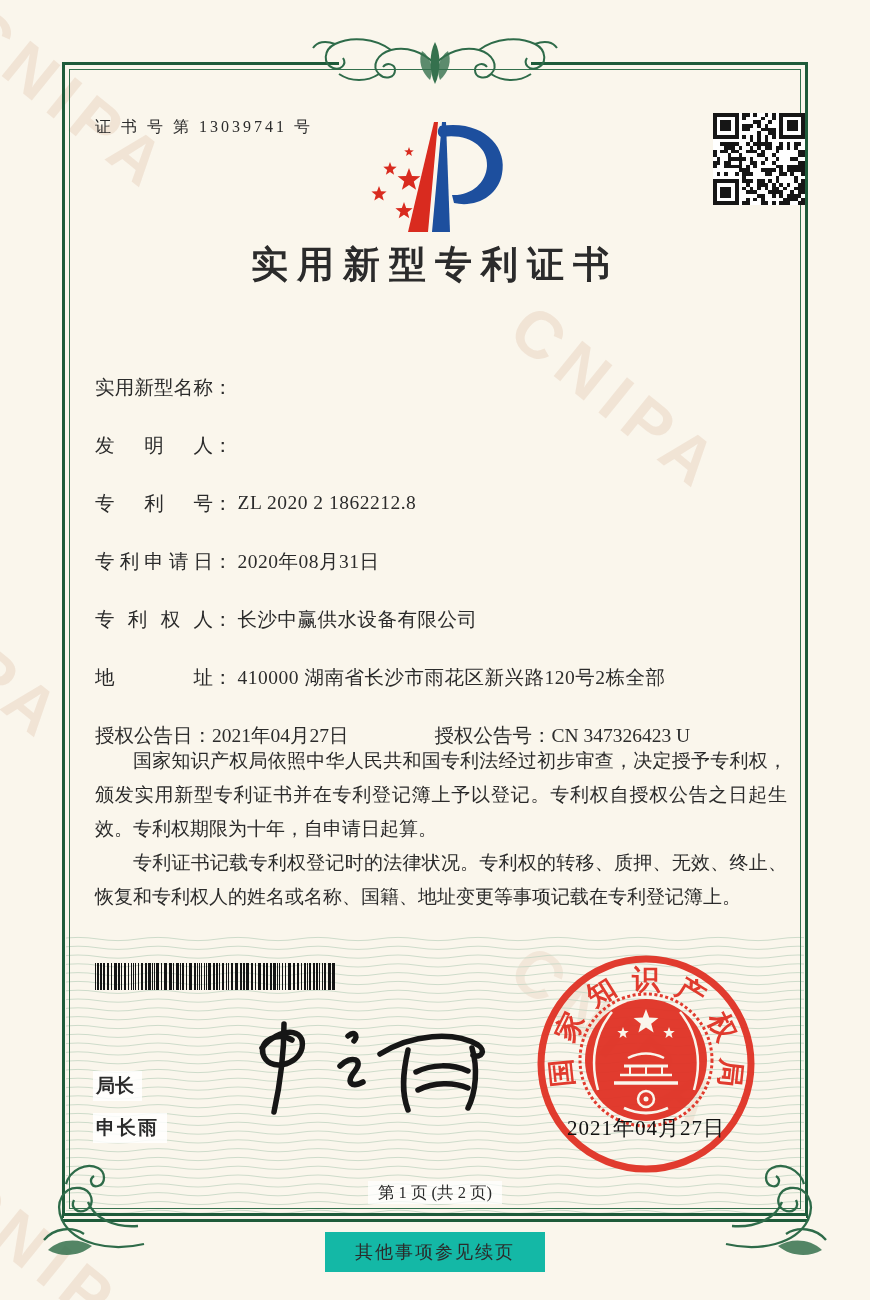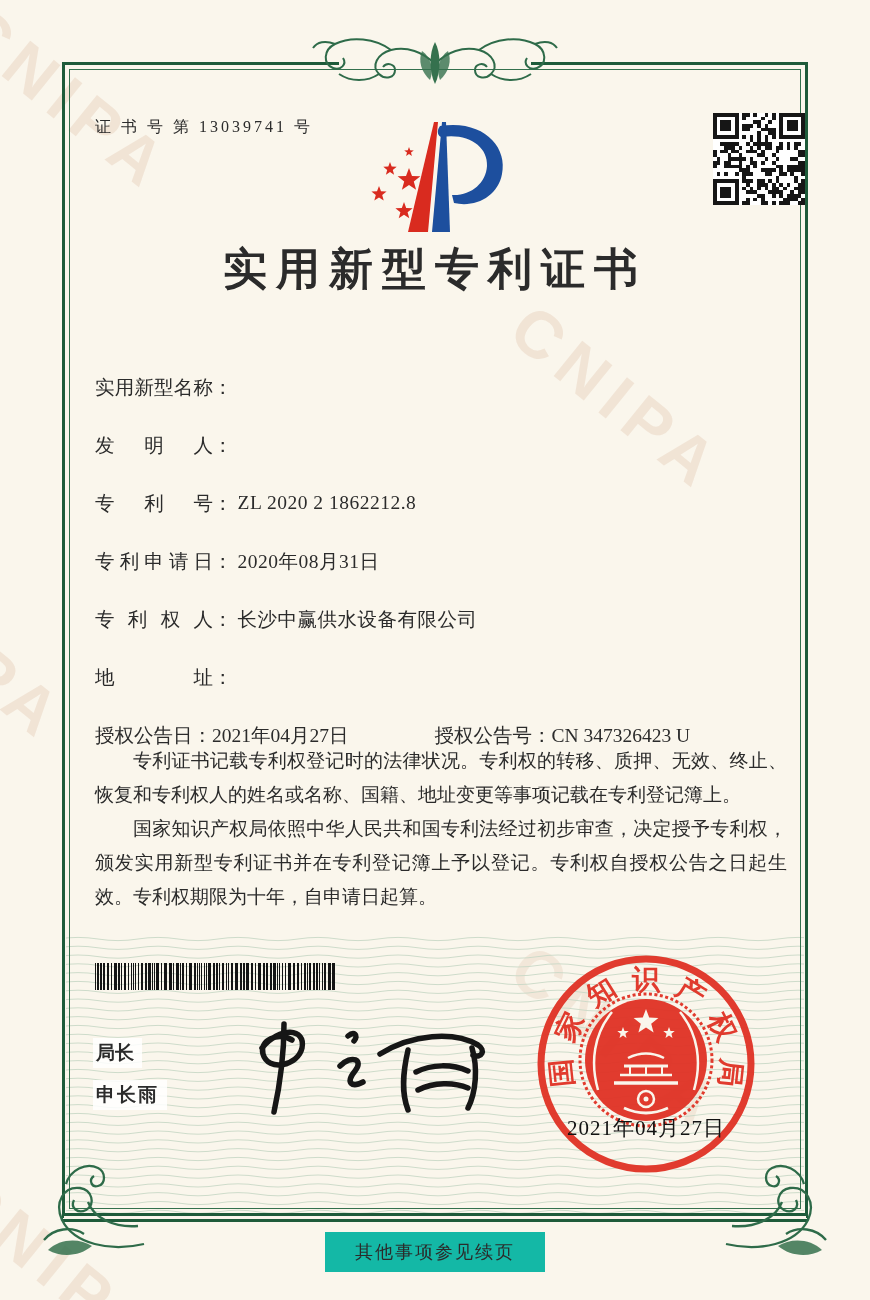--- a/index.html
+++ b/index.html
@@ -27,38 +27,38 @@
   .orn-top{position:absolute;left:295px;top:28px;z-index:3;}
   .orn-bl{position:absolute;left:26px;top:1148px;z-index:3;}
   .orn-br{position:absolute;left:714px;top:1148px;z-index:3;}
 
   .cert-no{position:absolute;left:95px;top:117px;font-size:16px;letter-spacing:3px;z-index:2;}
 
   .qr{position:absolute;left:713px;top:113px;width:92px;height:92px;z-index:2;}
 
   .logo{position:absolute;left:352px;top:112px;z-index:2;}
 
-  .title{position:absolute;left:0;right:0;top:240px;text-align:center;font-size:44px;
+  .title{position:absolute;left:0;right:0;top:240px;text-align:center;font-size:37px;
          font-weight:bold;letter-spacing:9px;z-index:2;}
 
   .fields{position:absolute;left:95px;top:358px;width:690px;font-size:19.5px;z-index:2;}
   .frow{height:58px;display:flex;align-items:center;}
   .flabel{display:inline-block;width:118px;text-align:justify;text-align-last:justify;}
   .fcolon{margin-right:5px;}
   .fvalue{flex:1;letter-spacing:.5px;}
   .grant-pair2{margin-left:86px;}
 
   .paras{position:absolute;left:95px;top:744px;width:692px;font-size:19px;line-height:34px;
          text-align:justify;z-index:2;}
   .paras p{margin:0;text-indent:2em;}
 
   .barcode{position:absolute;left:95px;top:963px;width:248px;height:27px;z-index:2;font-size:0;}
   .barcode i{display:inline-block;height:100%;background:#141414;vertical-align:top;}
 
-  .chip{background:rgba(255,255,255,.85);}
+  .chip{background:rgba(255,255,255,.85);margin-top:33px;}
   .director-title{position:absolute;left:93px;top:1038px;z-index:2;
         font-family:"Liberation Sans","DejaVu Sans",sans-serif;font-size:19px;font-weight:bold;
         padding:2px 8px 2px 3px;}
   .director-name{position:absolute;left:93px;top:1080px;z-index:2;
         font-family:"Liberation Sans","DejaVu Sans",sans-serif;font-size:19px;font-weight:bold;
         padding:2px 8px 2px 3px;letter-spacing:2px;}
   .sig{position:absolute;left:228px;top:1014px;z-index:2;}
 
   .seal{position:absolute;left:530px;top:948px;z-index:2;opacity:.96;}
   .seal-date{position:absolute;left:545px;top:1114px;width:202px;text-align:center;font-size:21px;
@@ -514,34 +514,35 @@
       <span class="fvalue">2020年08月31日</span>
     </div>
     <div class="frow">
       <span class="flabel">专利权人</span>
         <span class="fcolon">：</span>
       <span class="fvalue">长沙中赢供水设备有限公司</span>
     </div>
     <div class="frow">
       <span class="flabel">地址</span>
         <span class="fcolon">：</span>
+      <span class="fvalue">410000 湖南省长沙市雨花区新兴路120号2栋全部</span>
     </div>
     <div class="frow">
       <span>
         <span>授权公告日</span><span>：</span><span>2021年04月27日</span>
       </span>
       <span class="grant-pair2">
         <span>授权公告号</span><span>：</span><span>CN 347326423 U</span>
       </span>
     </div>
   </div>
 
   <div class="paras">
+    <p>国家知识产权局依照中华人民共和国专利法经过初步审查，决定授予专利权，颁发实用新型专利证书并在专利登记簿上予以登记。专利权自授权公告之日起生效。专利权期限为十年，自申请日起算。</p>
     <p>专利证书记载专利权登记时的法律状况。专利权的转移、质押、无效、终止、恢复和专利权人的姓名或名称、国籍、地址变更等事项记载在专利登记簿上。</p>
-    <p>国家知识产权局依照中华人民共和国专利法经过初步审查，决定授予专利权，颁发实用新型专利证书并在专利登记簿上予以登记。专利权自授权公告之日起生效。专利权期限为十年，自申请日起算。</p>
   </div>
 
   <div class="barcode" id="barcode"><i style="width:1px;margin-right:1px"></i><i style="width:2px;margin-right:1px"></i><i style="width:2px;margin-right:1px"></i><i style="width:2px;margin-right:2px"></i><i style="width:2px;margin-right:2px"></i><i style="width:1px;margin-right:2px"></i><i style="width:3px;margin-right:1px"></i><i style="width:2px;margin-right:1px"></i><i style="width:1px;margin-right:2px"></i><i style="width:2px;margin-right:2px"></i><i style="width:1px;margin-right:2px"></i><i style="width:1px;margin-right:1px"></i><i style="width:1px;margin-right:1px"></i><i style="width:1px;margin-right:2px"></i><i style="width:1px;margin-right:2px"></i><i style="width:2px;margin-right:2px"></i><i style="width:2px;margin-right:1px"></i><i style="width:3px;margin-right:1px"></i><i style="width:1px;margin-right:1px"></i><i style="width:1px;margin-right:1px"></i><i style="width:3px;margin-right:2px"></i><i style="width:1px;margin-right:2px"></i><i style="width:3px;margin-right:2px"></i><i style="width:3px;margin-right:1px"></i><i style="width:1px;margin-right:2px"></i><i style="width:3px;margin-right:1px"></i><i style="width:1px;margin-right:1px"></i><i style="width:2px;margin-right:2px"></i><i style="width:1px;margin-right:2px"></i><i style="width:3px;margin-right:2px"></i><i style="width:2px;margin-right:1px"></i><i style="width:1px;margin-right:1px"></i><i style="width:1px;margin-right:1px"></i><i style="width:1px;margin-right:2px"></i><i style="width:1px;margin-right:1px"></i><i style="width:1px;margin-right:1px"></i><i style="width:3px;margin-right:2px"></i><i style="width:2px;margin-right:1px"></i><i style="width:2px;margin-right:1px"></i><i style="width:1px;margin-right:2px"></i><i style="width:2px;margin-right:2px"></i><i style="width:1px;margin-right:1px"></i><i style="width:1px;margin-right:2px"></i><i style="width:2px;margin-right:2px"></i><i style="width:3px;margin-right:2px"></i><i style="width:2px;margin-right:1px"></i><i style="width:2px;margin-right:1px"></i><i style="width:3px;margin-right:2px"></i><i style="width:2px;margin-right:2px"></i><i style="width:1px;margin-right:2px"></i><i style="width:3px;margin-right:2px"></i><i style="width:2px;margin-right:1px"></i><i style="width:2px;margin-right:2px"></i><i style="width:2px;margin-right:1px"></i><i style="width:3px;margin-right:1px"></i><i style="width:1px;margin-right:1px"></i><i style="width:1px;margin-right:2px"></i><i style="width:1px;margin-right:2px"></i><i style="width:1px;margin-right:2px"></i><i style="width:3px;margin-right:2px"></i><i style="width:2px;margin-right:2px"></i><i style="width:2px;margin-right:2px"></i><i style="width:1px;margin-right:2px"></i><i style="width:2px;margin-right:1px"></i><i style="width:1px;margin-right:1px"></i><i style="width:2px;margin-right:2px"></i><i style="width:2px;margin-right:1px"></i><i style="width:2px;margin-right:1px"></i><i style="width:1px;margin-right:2px"></i><i style="width:1px;margin-right:1px"></i><i style="width:2px;margin-right:2px"></i><i style="width:3px;margin-right:1px"></i><i style="width:3px;margin-right:1px"></i></div>
 
   <div class="director-title chip">局长</div>
   <div class="director-name chip">申长雨</div>
 
   <svg class="sig" width="260" height="110" viewBox="0 0 260 110" xmlns="http://www.w3.org/2000/svg">
     <g fill="none" stroke="#161616" stroke-width="5.5" stroke-linecap="round">
       <path d="M34 34 C52 12 78 14 74 34 C70 52 40 58 35 40 C31 26 50 18 64 26"></path>
@@ -584,16 +585,17 @@
         <text x="39.6" y="78.7" font-size="28" font-weight="bold" fill="#e03427" text-anchor="middle" dominant-baseline="central" transform="rotate(-64 39.6 78.7)">家</text>
         <text x="71.0" y="43.9" font-size="28" font-weight="bold" fill="#e03427" text-anchor="middle" dominant-baseline="central" transform="rotate(-32 71.0 43.9)">知</text>
         <text x="116.0" y="31.0" font-size="28" font-weight="bold" fill="#e03427" text-anchor="middle" dominant-baseline="central" transform="rotate(0 116.0 31.0)">识</text>
         <text x="161.0" y="43.9" font-size="28" font-weight="bold" fill="#e03427" text-anchor="middle" dominant-baseline="central" transform="rotate(32 161.0 43.9)">产</text>
         <text x="192.4" y="78.7" font-size="28" font-weight="bold" fill="#e03427" text-anchor="middle" dominant-baseline="central" transform="rotate(64 192.4 78.7)">权</text>
         <text x="200.5" y="124.9" font-size="28" font-weight="bold" fill="#e03427" text-anchor="middle" dominant-baseline="central" transform="rotate(96 200.5 124.9)">局</text>
       </g>
   </svg>
   <div class="seal-date">2021年04月27日</div>
 
+  <div class="page-num"><span>第 1 页 (共 2 页)</span></div>
 
   <div class="note"><span>其他事项参见续页</span></div>
 
 </div>
 
 </body></html>

